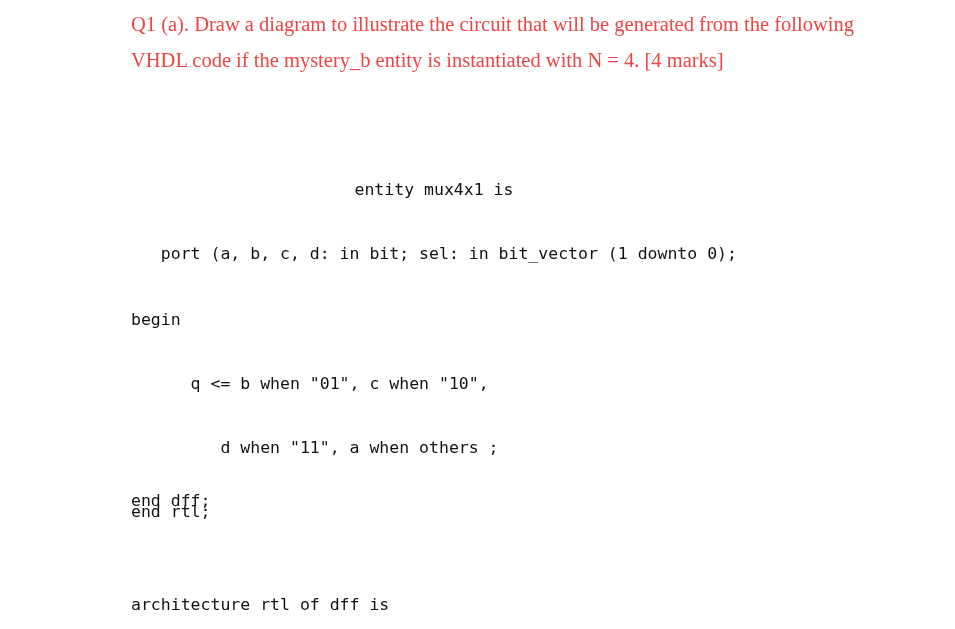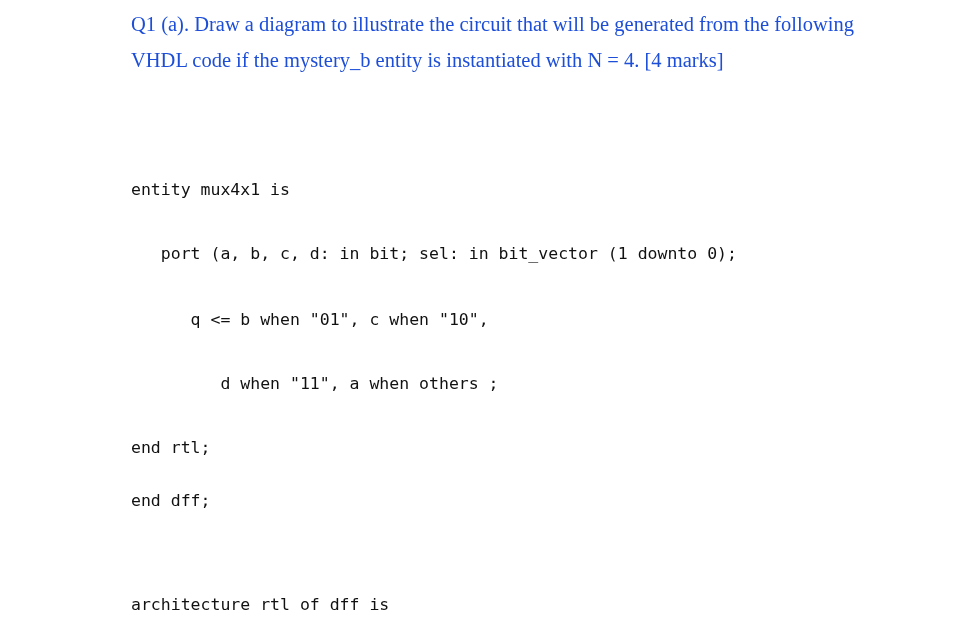--- a/index.html
+++ b/index.html
@@ -1,47 +1,48 @@
 <!DOCTYPE html>
 <html><head>
 <meta charset="utf-8">
 <style>
   html, body { margin: 0; padding: 0; background: #ffffff; }
   body { width: 955px; height: 629px; position: relative; overflow: hidden; color: #111; }
   .question {
     position: absolute; left: 131px; top: 6px; width: 810px;
     font-family: "Liberation Serif", "DejaVu Serif", serif;
-    font-size: 20.5px; line-height: 36px; color: #1d4ed8;
+    font-size: 20.5px; line-height: 36px; color: #ef4444;
   }
   .question .line { display: block; white-space: nowrap; }
   .code {
     position: absolute; left: 131px;
     font-family: "DejaVu Sans Mono", "Liberation Mono", monospace;
     font-size: 16.5px; color: #111; white-space: pre;
   }
   .code .ln { display: block; height: 26px; line-height: 26px; }
-  #blk1 { top: 139px; }
+  #blk1 { top: 139px; text-align: center; }
   #blk2 { top: 269px; }
   #blk3 { top: 450px; }
   #blk4 { top: 554px; }
 </style>
 </head>
 <body>
 
 <div class="question">
   <span class="line">Q1 (a). Draw a diagram to illustrate the circuit that will be generated from the following</span>
   <span class="line">VHDL code if the mystery_b entity is instantiated with N = 4. [4 marks]</span>
 </div>
 
 <div class="code" id="blk1">
   <span class="ln">entity mux4x1 is</span>
   <span class="ln">   port (a, b, c, d: in bit; sel: in bit_vector (1 downto 0);</span>
 </div>
 
 <div class="code" id="blk2">
+  <span class="ln">begin</span>
   <span class="ln">      q &lt;= b when "01", c when "10",</span>
   <span class="ln">         d when "11", a when others ;</span>
   <span class="ln">end rtl;</span>
 </div>
 
 <div class="code" id="blk3">
   <span class="ln">end dff;</span>
 </div>
 
 <div class="code" id="blk4">

